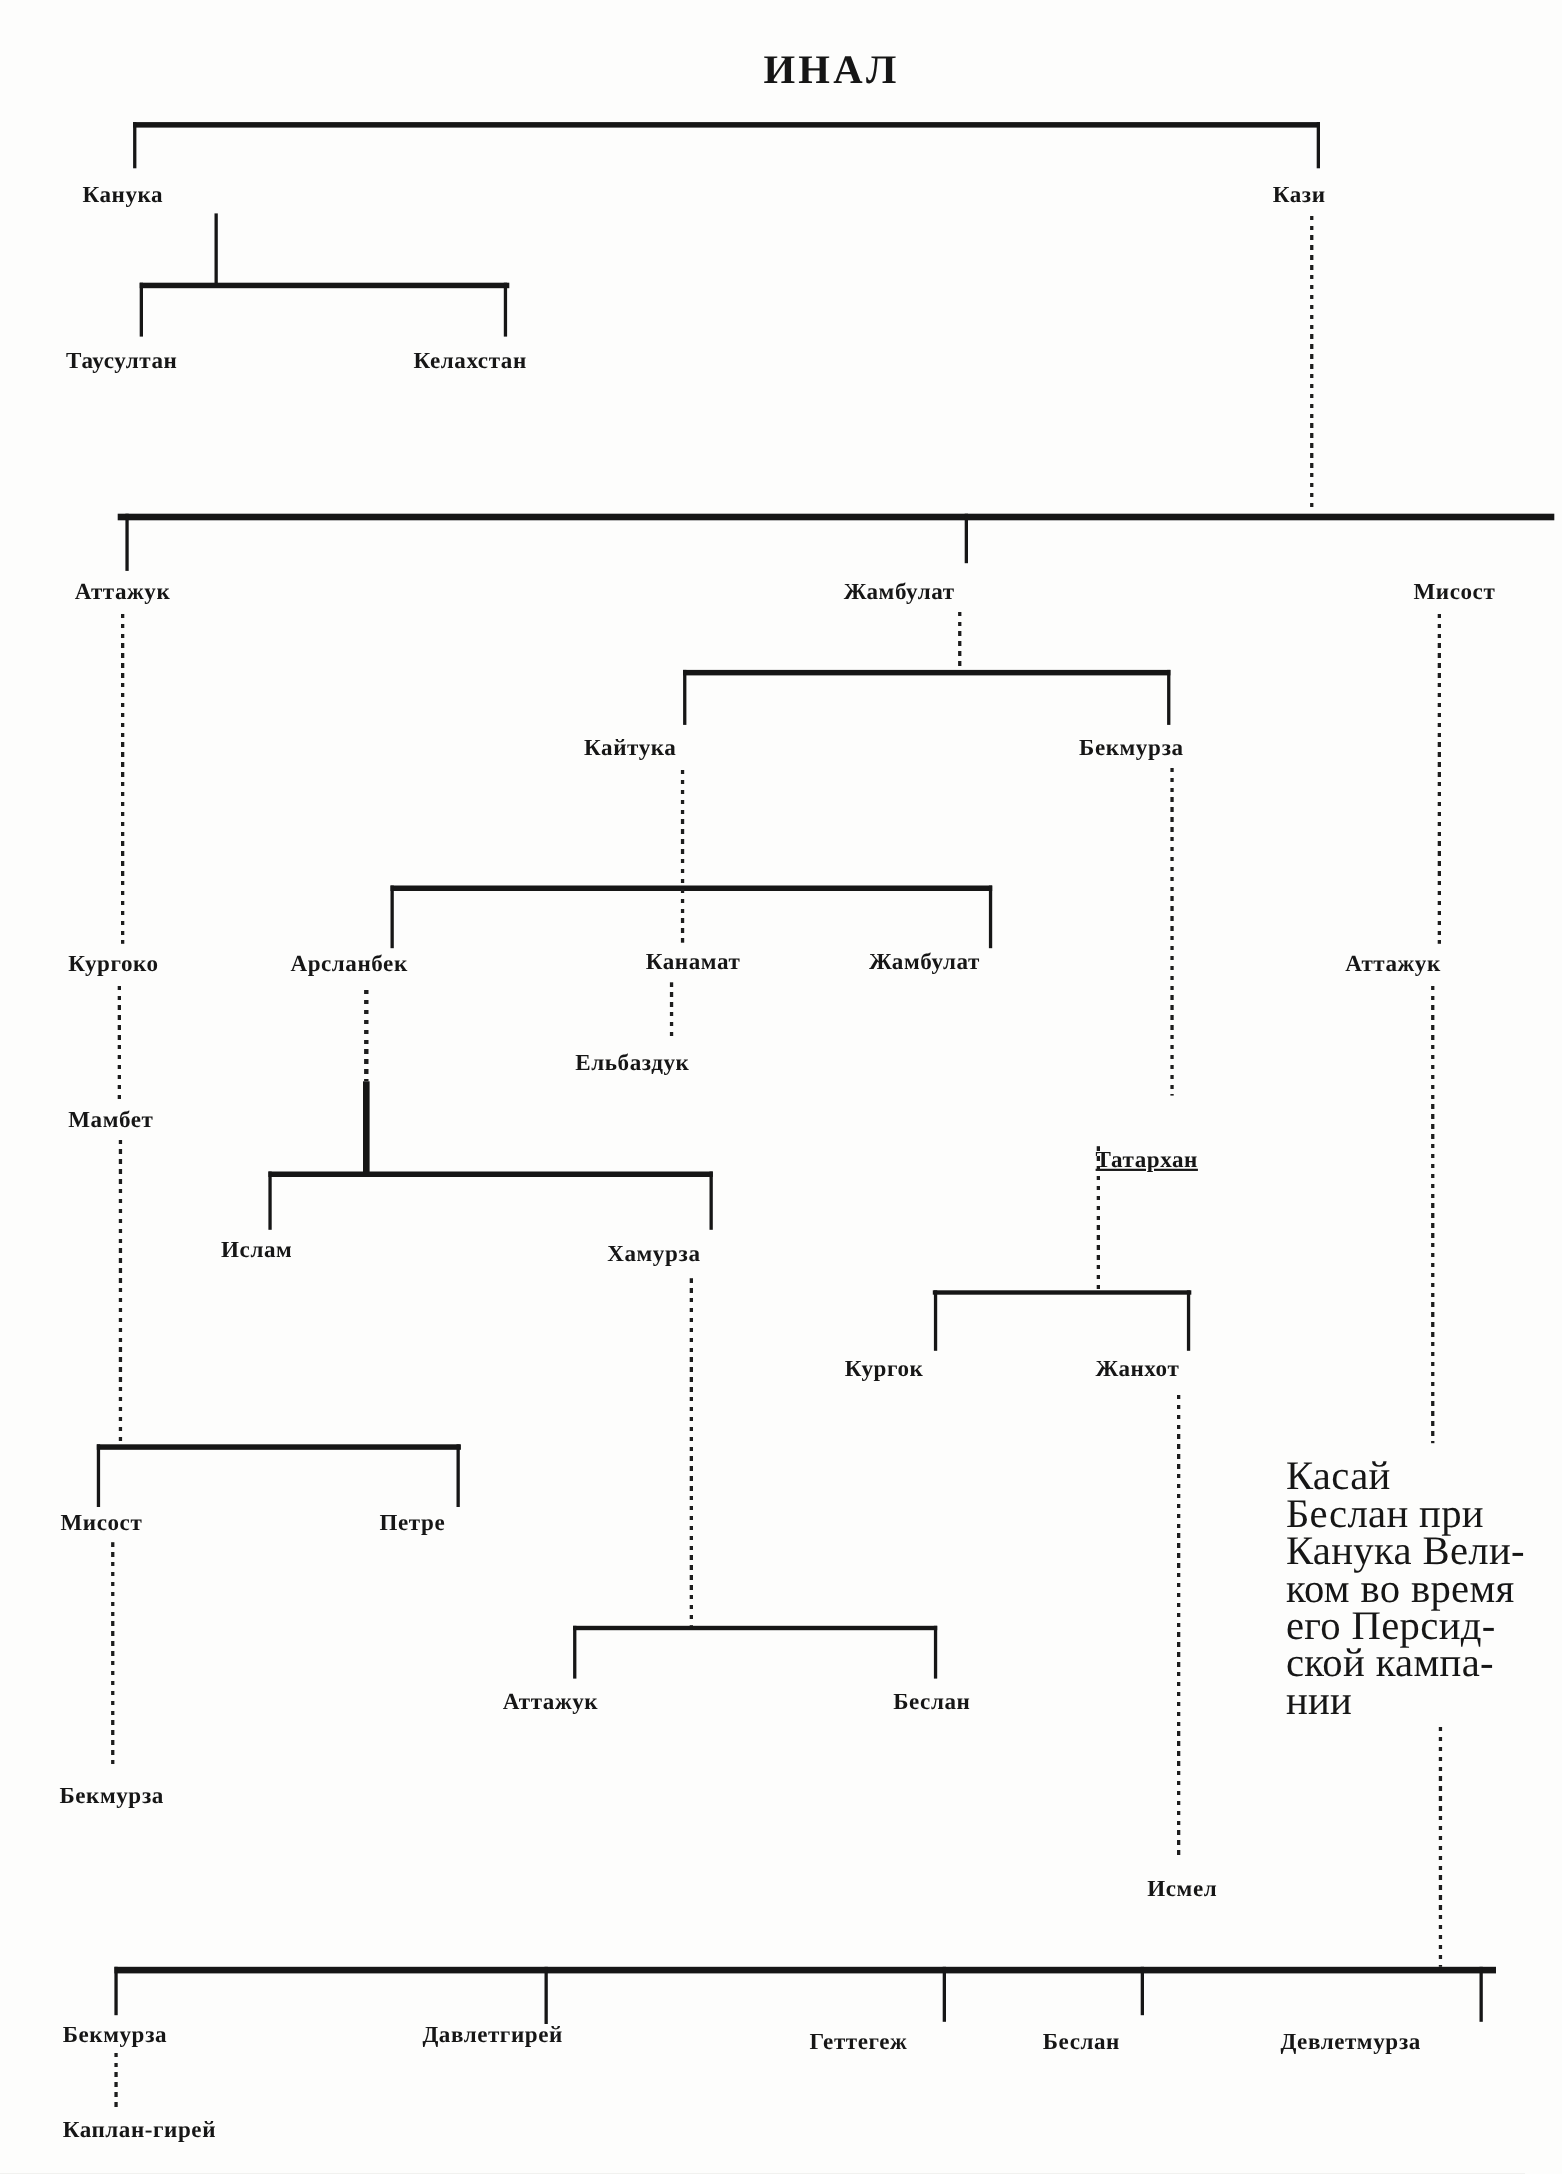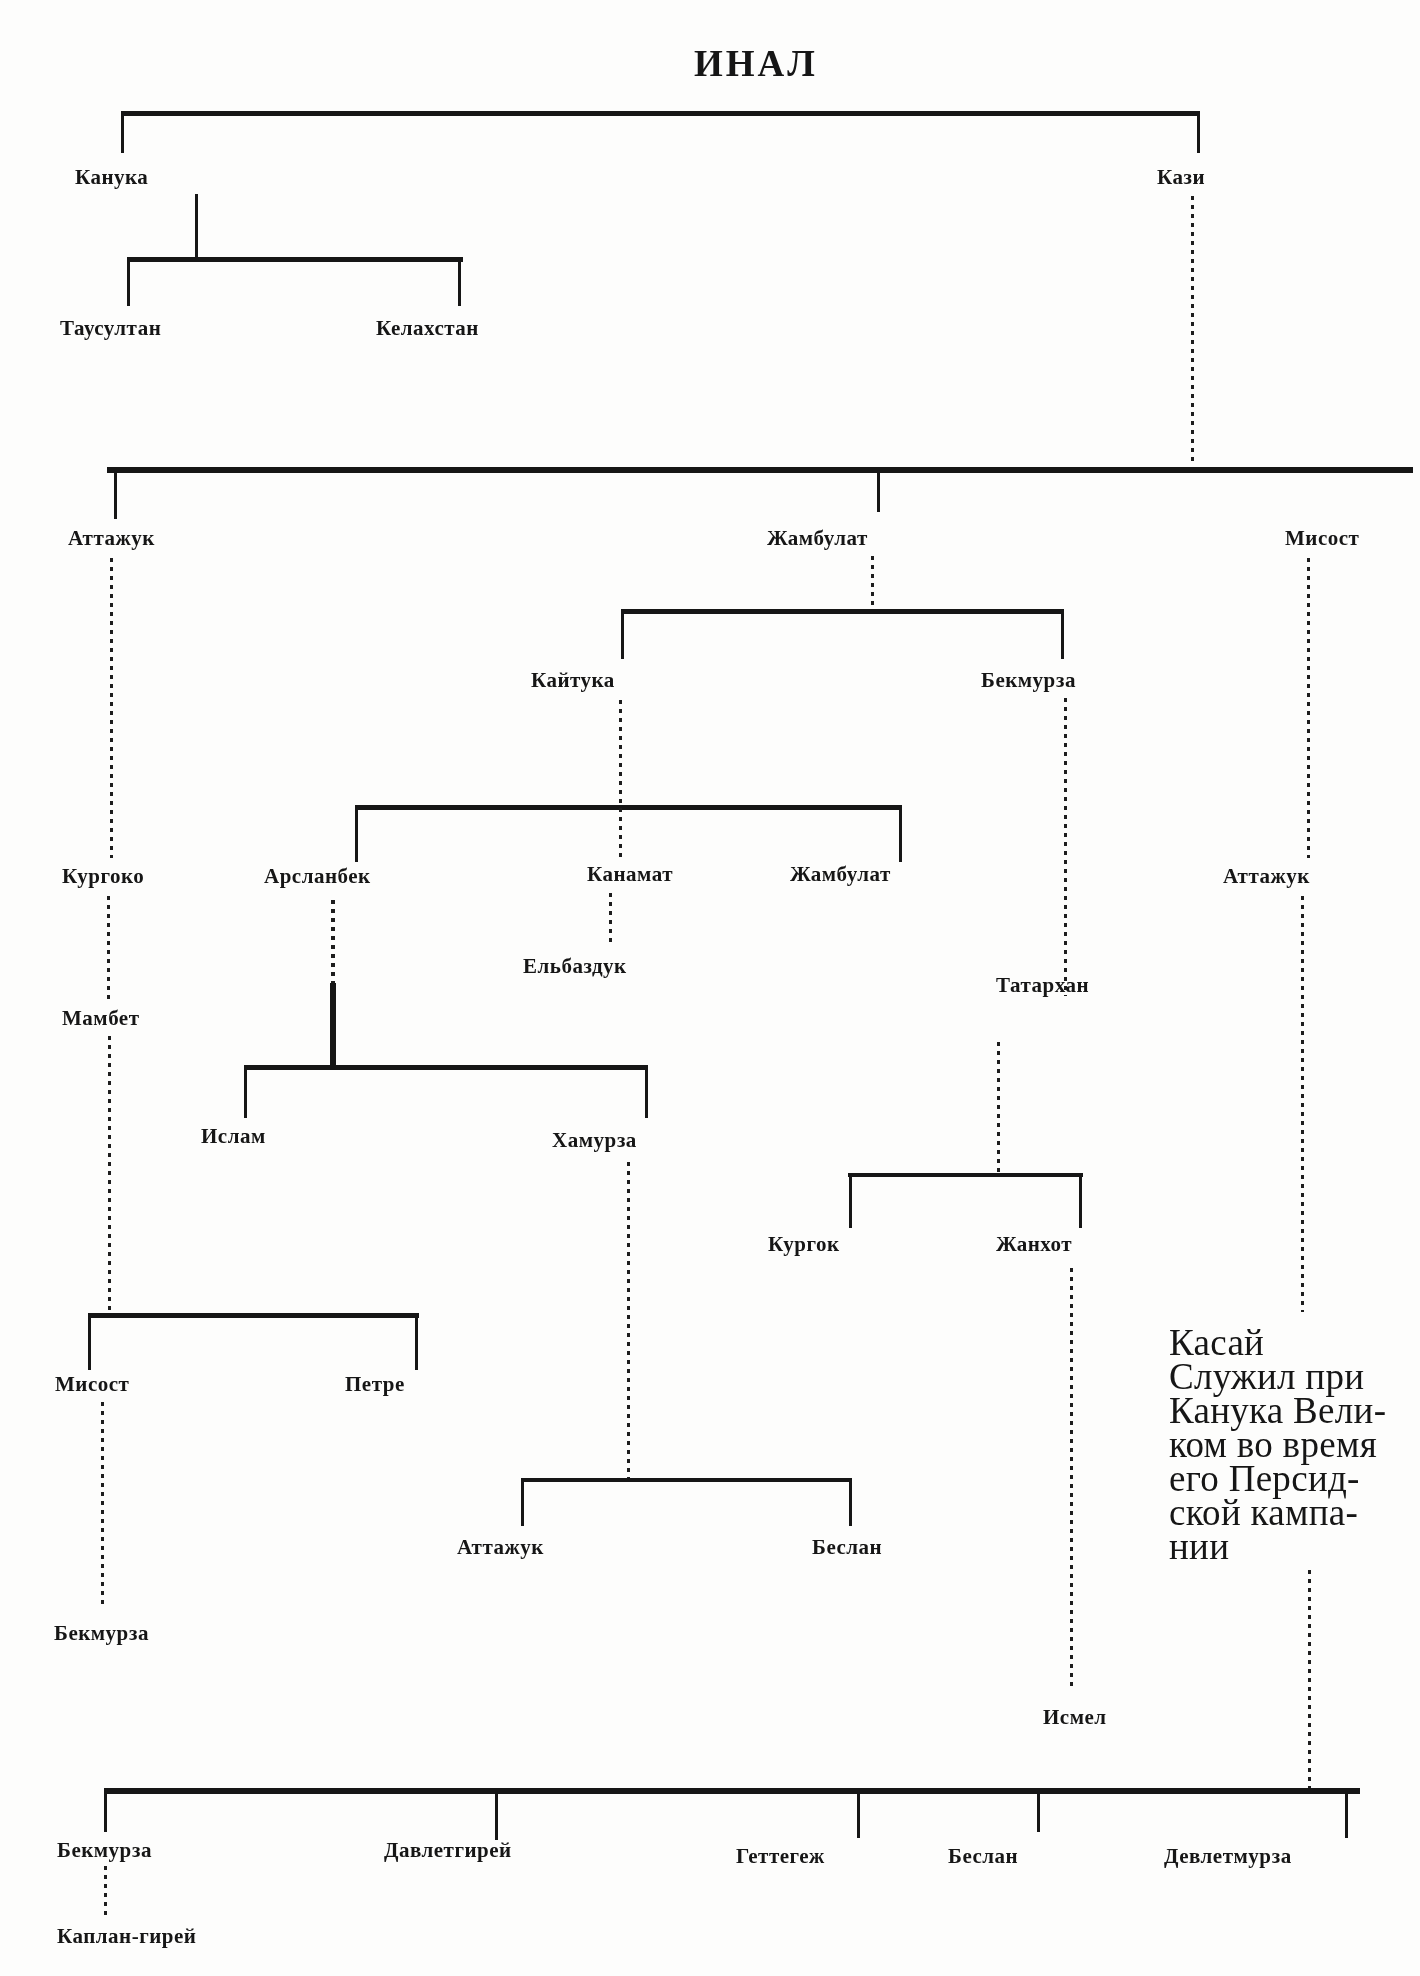--- a/index.html
+++ b/index.html
@@ -42,21 +42,21 @@
       <div class="person" style="left: 1285px; top: 538px;">Мисост</div>
       <div class="person" style="left: 531px; top: 680px;">Кайтука</div>
       <div class="person" style="left: 981px; top: 680px;">Бекмурза</div>
       <div class="person" style="left: 62px; top: 876px;">Кургоко</div>
       <div class="person" style="left: 264px; top: 876px; text-align: center;">Арсланбек</div>
       <div class="person" style="left: 567px; top: 874px; margin-left: 20px;">Канамат</div>
       <div class="person" style="left: 790px; top: 874px;">Жамбулат</div>
       <div class="person" style="left: 1223px; top: 876px;">Аттажук</div>
       <div class="person" style="left: 523px; top: 966px;">Ельбаздук</div>
       <div class="person" style="left: 62px; top: 1018px;">Мамбет</div>
-      <div class="person" style="left: 996px; top: 985px;">Татархан</div>
+      <div class="person" style="left: 996px; top: 1054px; text-decoration: underline;">Татархан</div>
       <div class="person" style="left: 201px; top: 1136px;">Ислам</div>
       <div class="person" style="left: 552px; top: 1140px;">Хамурза</div>
       <div class="person" style="left: 768px; top: 1244px; text-align: right;">Кургок</div>
       <div class="person" style="left: 996px; top: 1244px;">Жанхот</div>
       <div class="person" style="left: 55px; top: 1384px;">Мисост</div>
       <div class="person" style="left: 345px; top: 1384px;">Петре</div>
       <div class="person" style="left: 457px; top: 1547px;">Аттажук</div>
       <div class="person" style="left: 812px; top: 1547px;">Беслан</div>
       <div class="person" style="left: 54px; top: 1633px;">Бекмурза</div>
       <div class="person" style="left: 1043px; top: 1717px;">Исмел</div>
@@ -113,21 +113,21 @@
       <div class="dline" style="left: 1064px; top: 698px; width: 3px; height: 298px;"></div>
       <div class="dline" style="left: 997px; top: 1042px; width: 3px; height: 131px;"></div>
       <div class="dline" style="left: 1070px; top: 1268px; width: 3px; height: 420px;"></div>
       <div class="dline" style="left: 1307px; top: 558px; width: 3px; height: 300px;"></div>
       <div class="dline" style="left: 1301px; top: 896px; width: 3px; height: 416px;"></div>
       <div class="dline" style="left: 1308px; top: 1570px; width: 3px; height: 218px;"></div>
       <div class="dline" style="left: 627px; top: 1162px; width: 3px; height: 316px;"></div>
       <div class="dline" style="left: 331px; top: 900px; width: 4px; height: 83px;"></div>
       <div class="annotation" style="left: 1169px; top: 1326px;">
         <div>Касай</div>
-        <div>Служил при</div>
+        <div>Беслан при</div>
         <div>Канука Вели-</div>
         <div>ком во время</div>
         <div>его Персид-</div>
         <div>ской кампа-</div>
         <div>нии</div>
       </div>
     </div>
 </div>
 
 </body></html>

